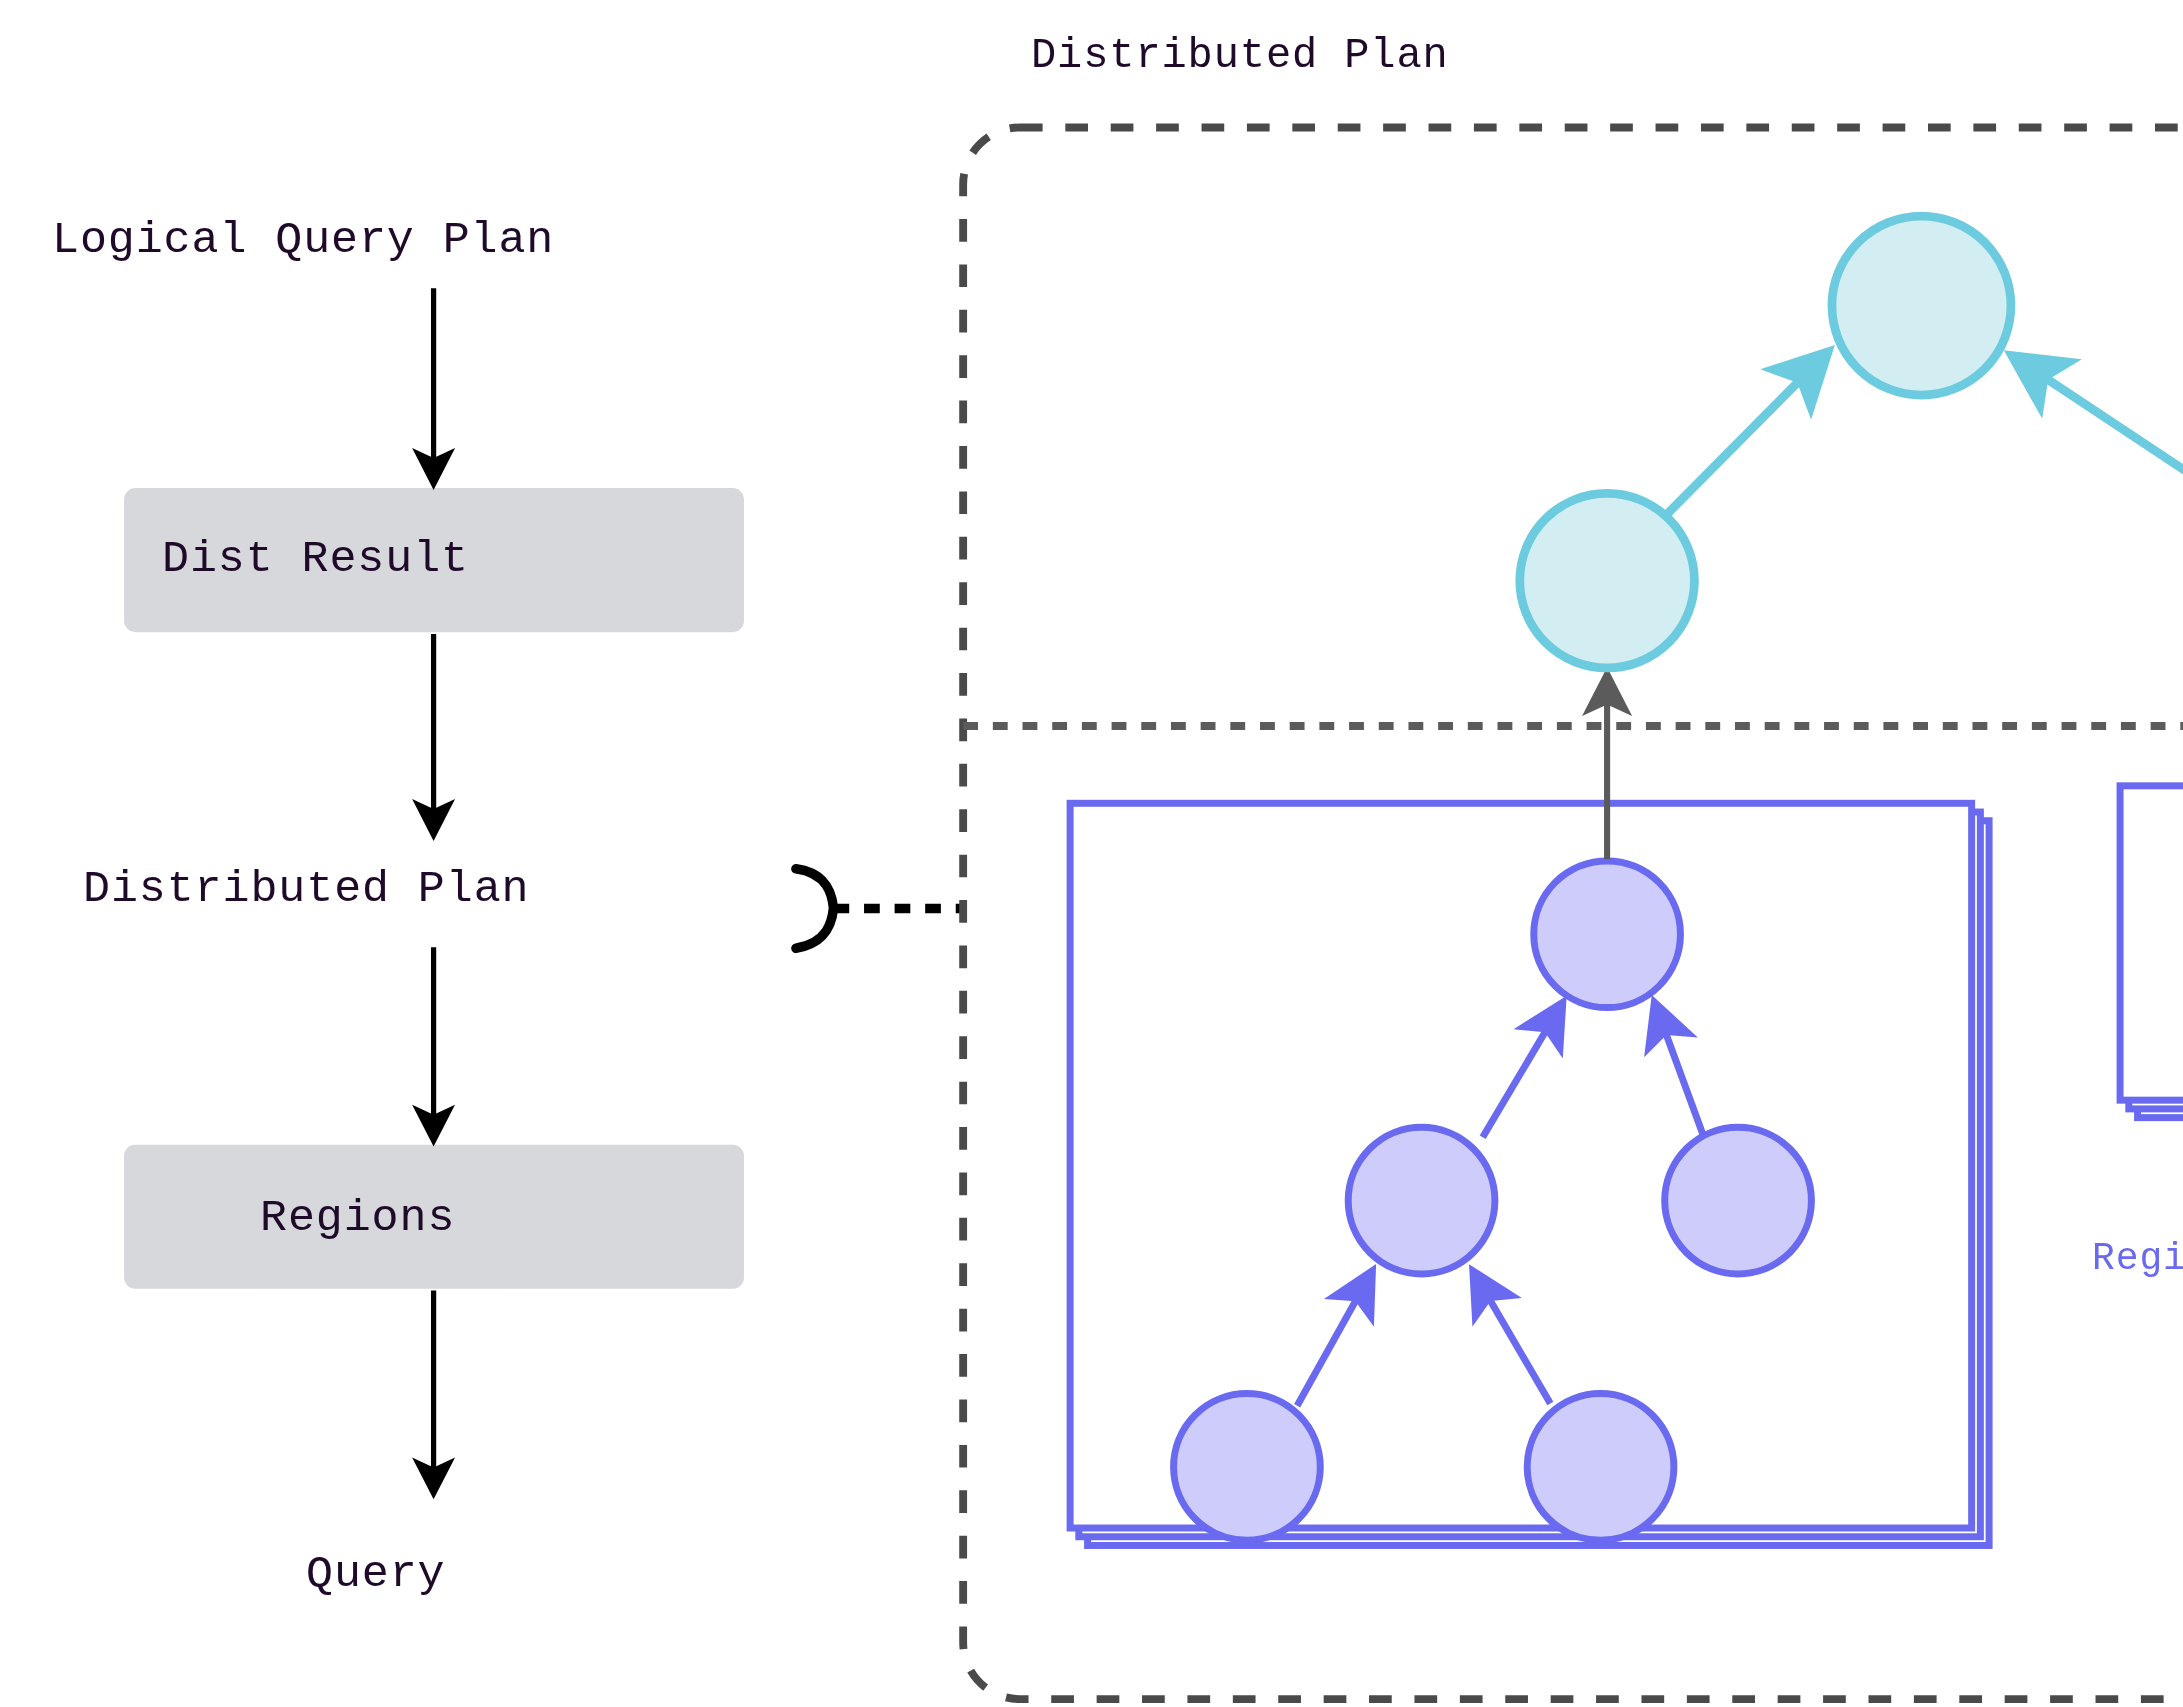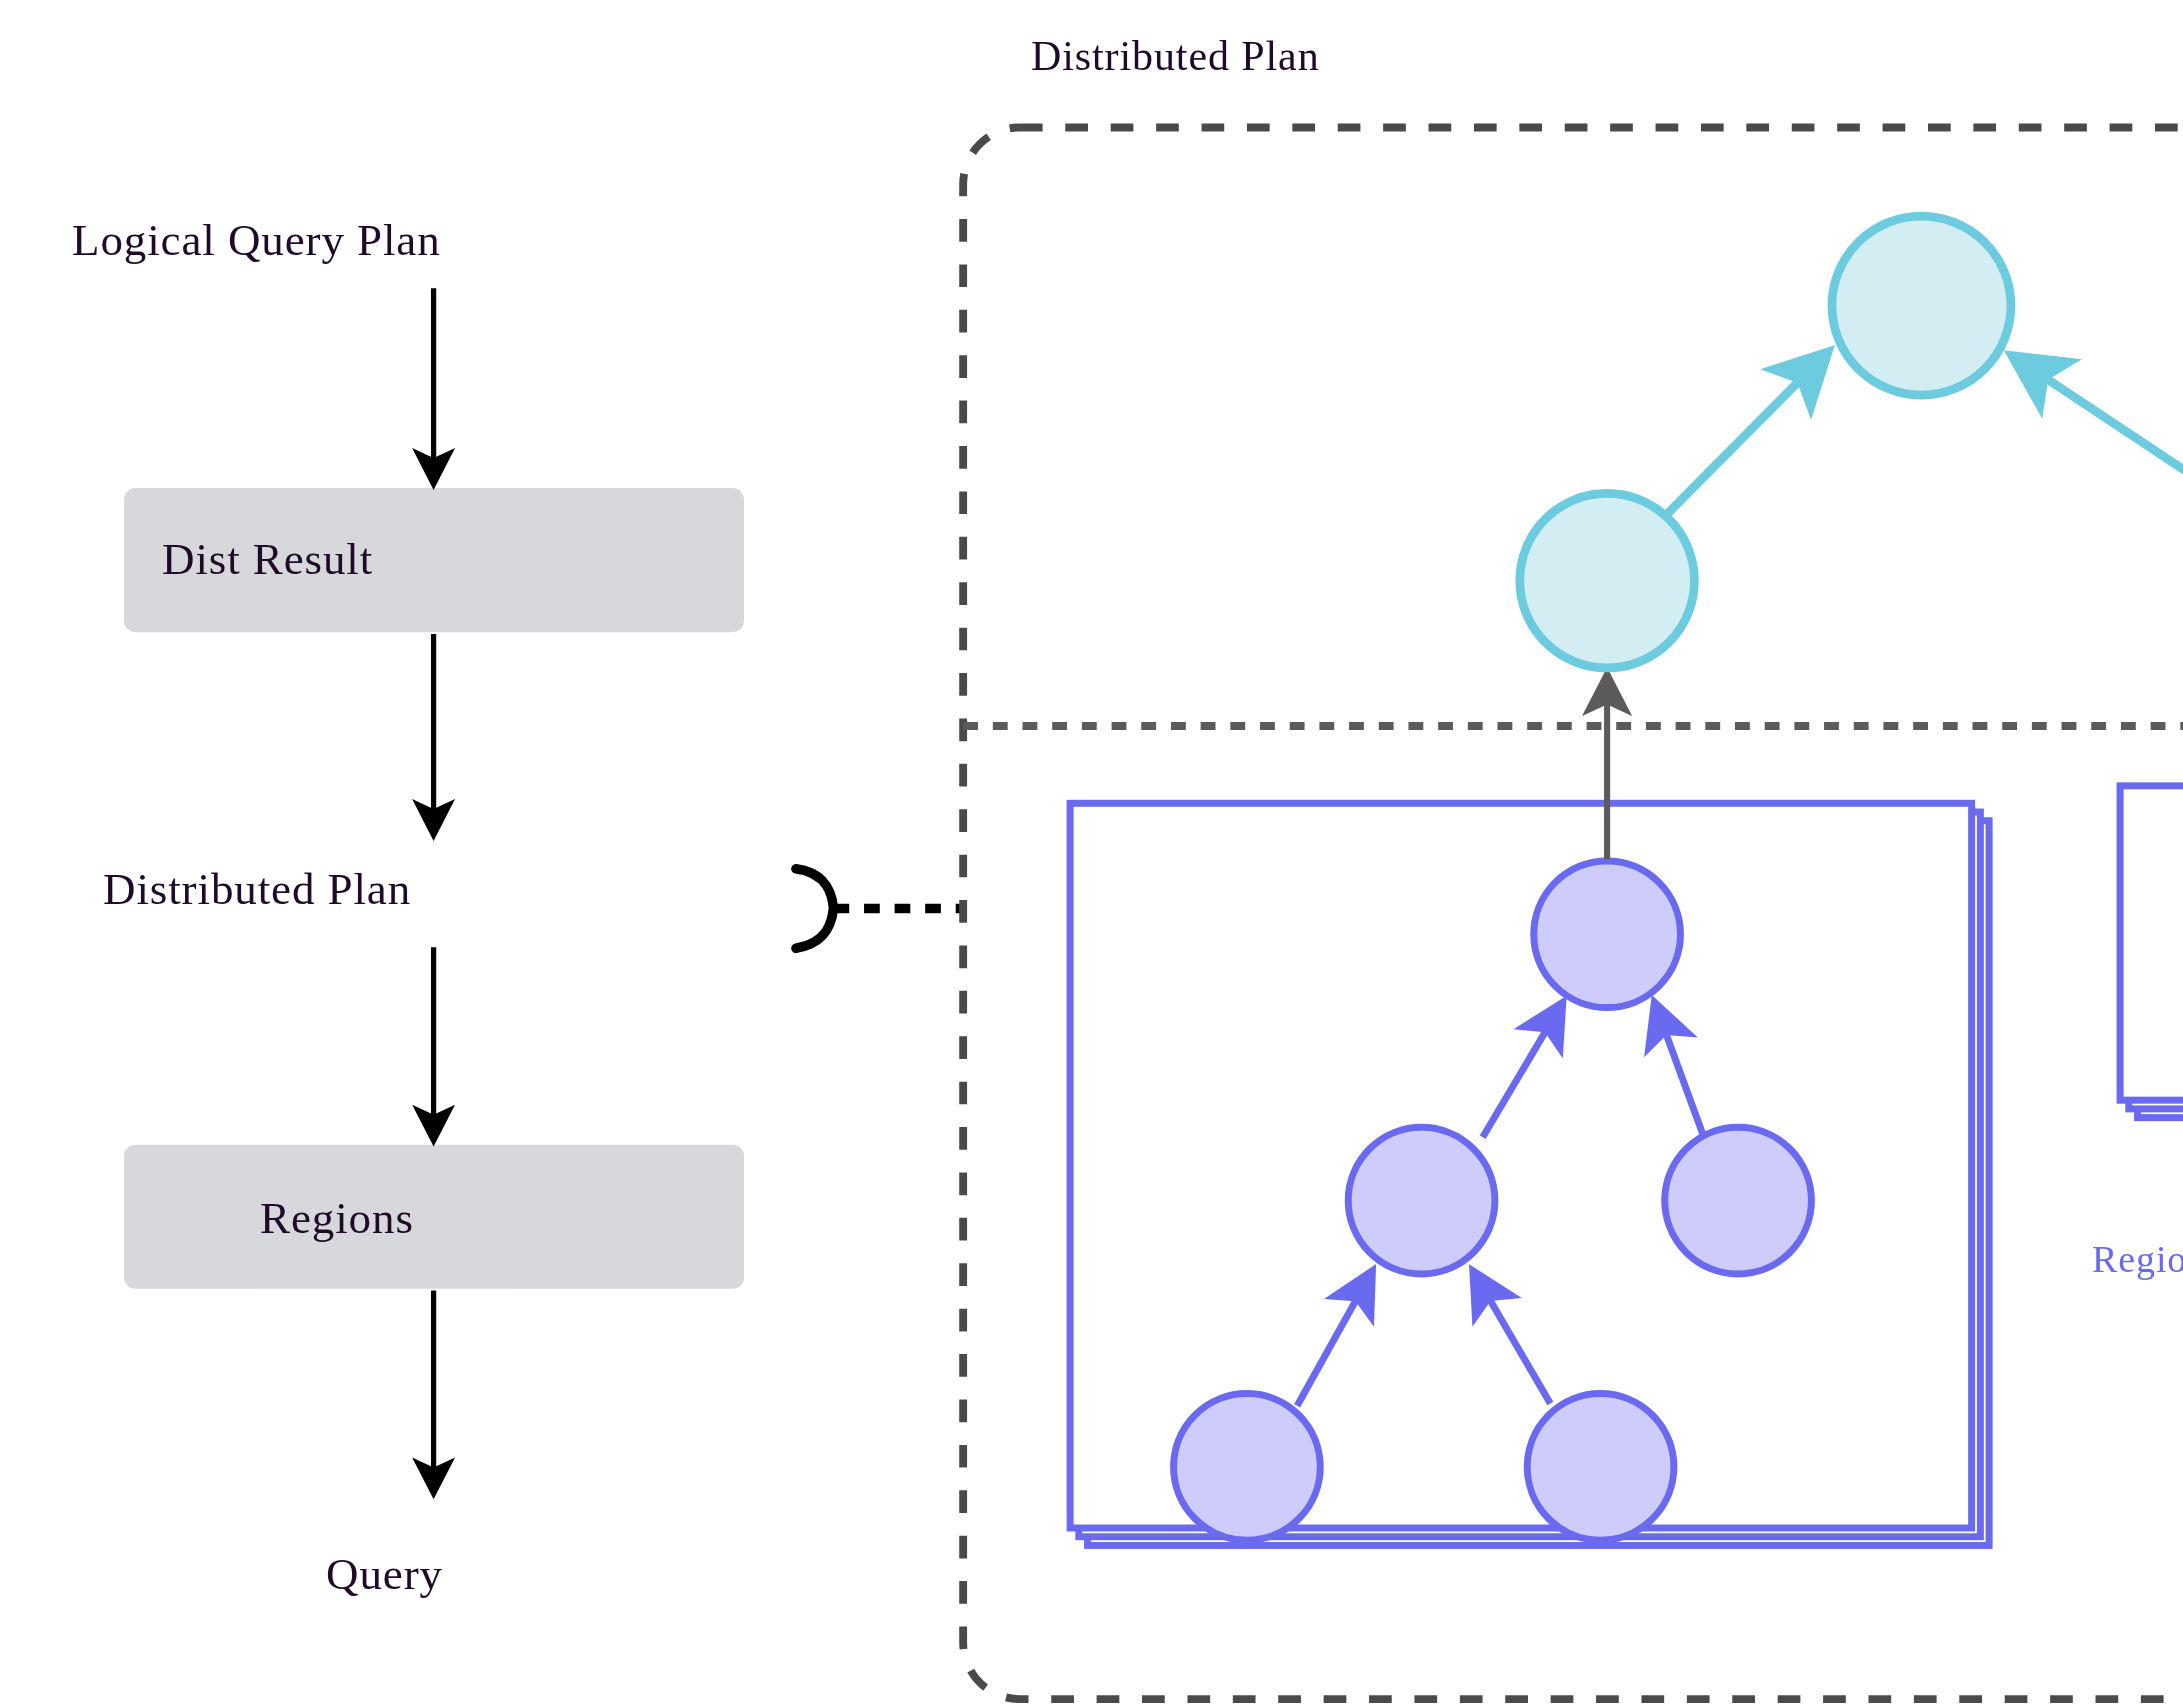--- a/index.html
+++ b/index.html
@@ -18,26 +18,26 @@
     overflow: hidden;
   }
   #vec {
     position: absolute;
     left: 0; top: 0;
     width: 3188px;
     height: 1707px;
   }
   .lbl {
     position: absolute;
-    font-family: Liberation Serif, serif;
+    font-family: Liberation Mono, monospace;
     color: #1f0b29;
     white-space: pre;
     line-height: 1;
   }
-  .lbl-plain   { font-size: 45px; letter-spacing: 0.9px; margin-left: 20px; }
+  .lbl-plain   { font-size: 45px; letter-spacing: 0.9px; }
   .lbl-boxtext { font-size: 45px; letter-spacing: 0.9px; }
   .lbl-regions { font-size: 38px;  letter-spacing: 0.9px; color: #6a6af0; }
   .lbl-title   { font-size: 42px;  letter-spacing: 0.9px; }
 </style>
 </head>
 <body>
 
 <div id="stage">
 
   <svg id="vec" viewBox="0 0 7300 3910" xmlns="http://www.w3.org/2000/svg">

